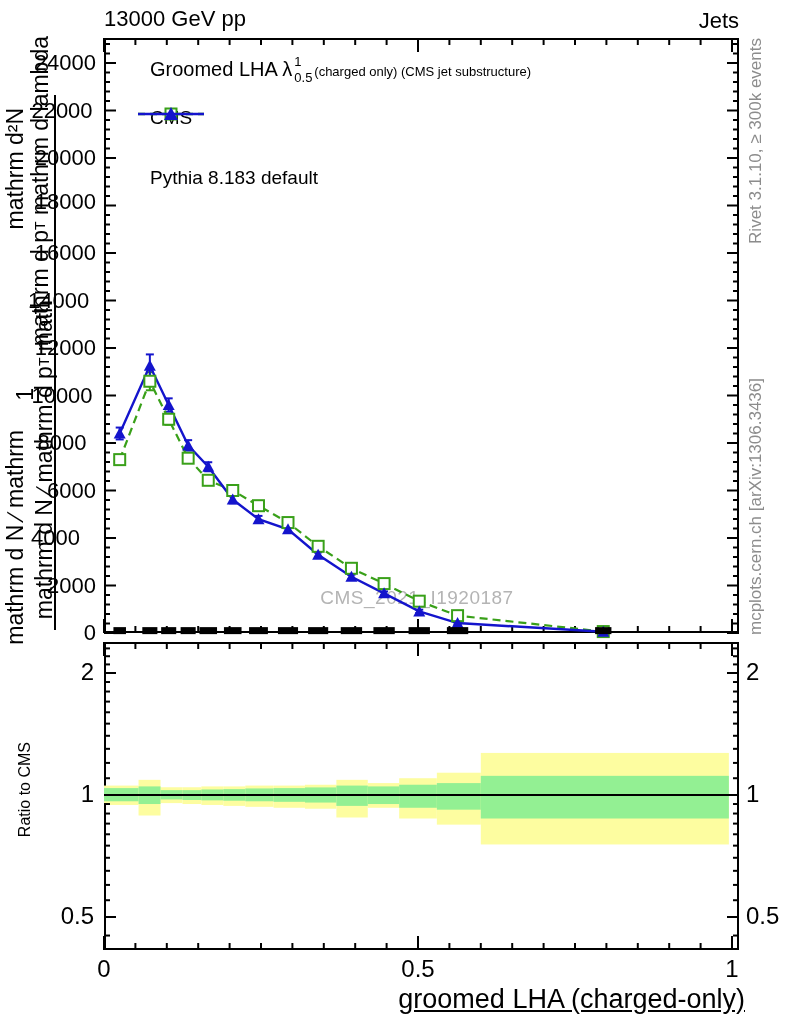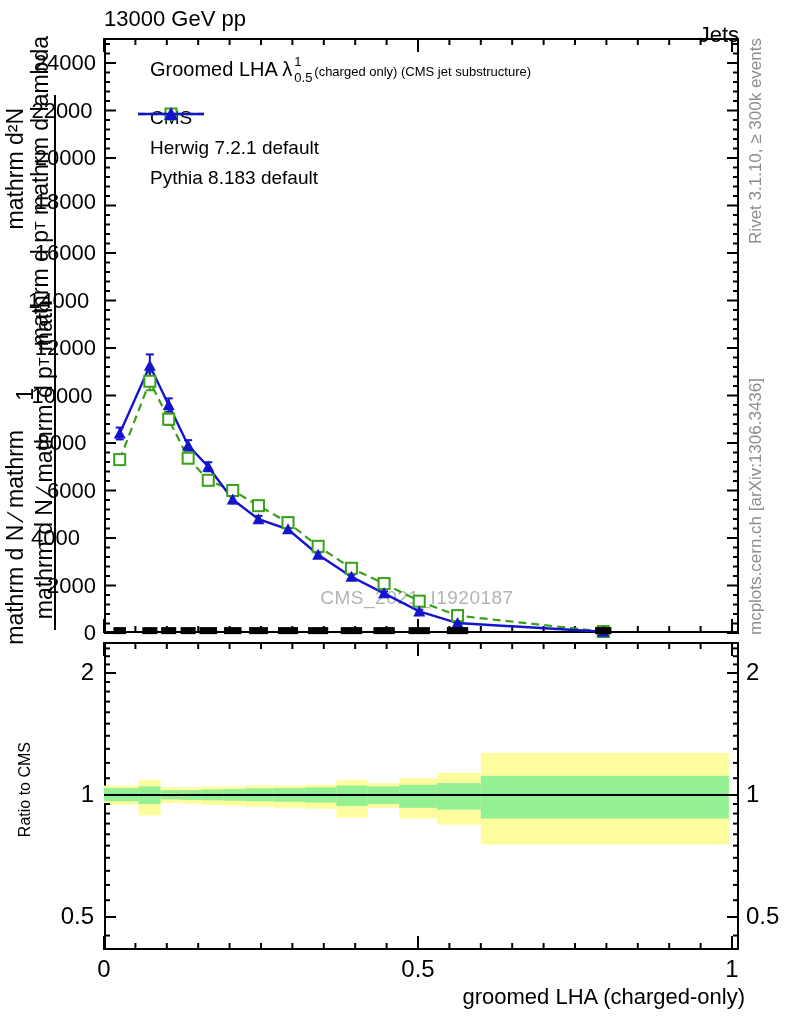--- a/index.html
+++ b/index.html
@@ -16,31 +16,31 @@
   .supsub .sub{position:absolute;left:2px;top:8px;}
   .legend-row{display:flex;align-items:center;height:30px;}
   .legend-label{font-size:19px;margin-left:14px;white-space:nowrap;}
   .tick-label{position:absolute;font-size:22px;line-height:26px;}
   .xtick-label{position:absolute;font-size:24px;text-align:center;}
   .v-text{position:absolute;writing-mode:vertical-rl;transform:rotate(180deg);white-space:nowrap;}
   .frag{color:#000;}
   .frag-sub{font-size:14px;}
   .side-note{color:#8c8c8c;font-size:17px;}
   .watermark{color:#b4b4b4;font-size:19px;text-align:center;letter-spacing:0.5px;}
-  .xlabel{font-size:22px;text-align:right;}
+  .xlabel{font-size:27px;text-align:right;text-decoration:underline;}
   .ratio-ylab{font-size:16px;color:#000;}
   .fracbar{position:absolute;background:#000;}
 </style>
 </head>
 <body>
 
 <div id="page">
 
   <div class="abs hdr" style="left:104px;top:6px;">13000 GeV pp</div>
-  <div class="abs hdr" style="right:47px;top:22px;">Jets</div>
+  <div class="abs hdr" style="right:47px;top:8px;">Jets</div>
 
   <div id="ylabel-frags">
       <div class="v-text frag" style="left: 2px; top: 108px; font-size: 23px;"><span>mathrm d²N</span></div>
       <div class="v-text frag" style="left: 12px; top: 388px; font-size: 23px;"><span>1</span></div>
       <div class="v-text frag" style="left: 2px; top: 430px; font-size: 23px;"><span>mathrm d N ∕ mathrm</span></div>
       <div class="v-text frag" style="left: 27px; top: 36px; font-size: 23px;"><span>mathrm d p</span><span class="frag-sub">T</span><span> mathrm d lambda</span></div>
       <div class="v-text frag" style="left: 31px; top: 300px; font-size: 23px;"><span>mathrm d N ∕ mathrm d p</span><span class="frag-sub">T</span><span> math</span></div>
     </div>
   <div class="fracbar" style="left:54px;top:95px;width:2px;height:535px;"></div>
 
@@ -358,21 +358,20 @@
       <svg width="70" height="22">
           <rect x="29" y="5" width="12" height="12" fill="#000000"></rect>
         </svg>
       <span class="legend-label">CMS</span>
     </div>
     <div class="legend-row">
       <svg width="70" height="22">
           <line x1="2" y1="11" x2="68" y2="11" stroke="#39a019" stroke-width="2.4" stroke-dasharray="7 5"></line>
           <rect x="29.5" y="5.5" width="11" height="11" fill="#fff" stroke="#39a019" stroke-width="2"></rect>
         </svg>
-      <span class="legend-label">Herwig 7.2.1 default</span>
     </div>
     <div class="legend-row">
       <svg width="70" height="22">
           <line x1="2" y1="11" x2="68" y2="11" stroke="#1414cc" stroke-width="2.4" stroke-dasharray="none"></line>
           <path d="M28 17 L42 17 L35 4 Z" fill="#1414cc"></path>
         </svg>
       <span class="legend-label">Pythia 8.183 default</span>
     </div>
   </div>
 

